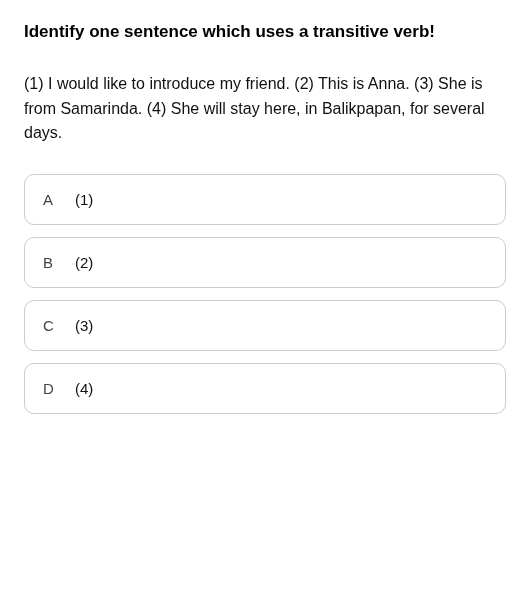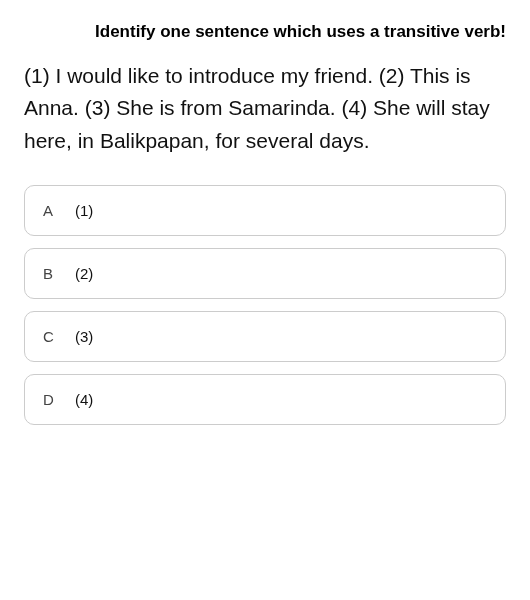--- a/index.html
+++ b/index.html
@@ -14,26 +14,25 @@
       background-color: #ffffff;
       font-family: Arial, sans-serif;
       padding: 20px 24px;
     }
 
     .question-title {
       font-size: 17px;
       font-weight: bold;
       line-height: 1.4;
       color: #000000;
-      margin-bottom: 16px;
-      text-align: right;
+      margin-bottom: 28px;
     }
 
     .question-body {
-      font-size: 21px;
+      font-size: 16px;
       line-height: 1.55;
       color: #111111;
       margin-bottom: 28px;
     }
 
     .options-container {
       display: flex;
       flex-direction: column;
       gap: 12px;
     }

